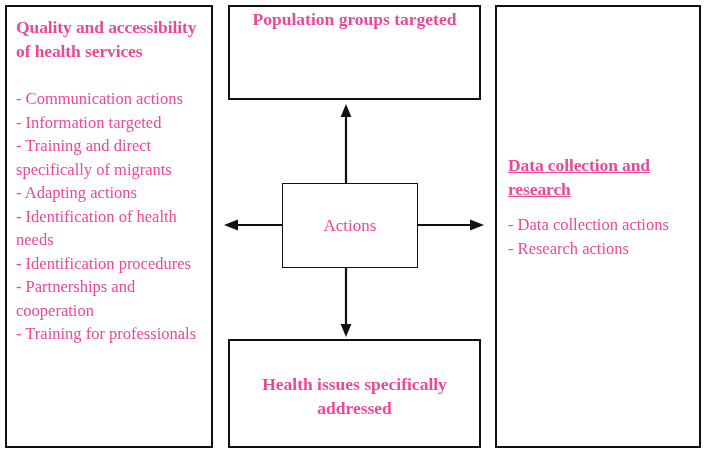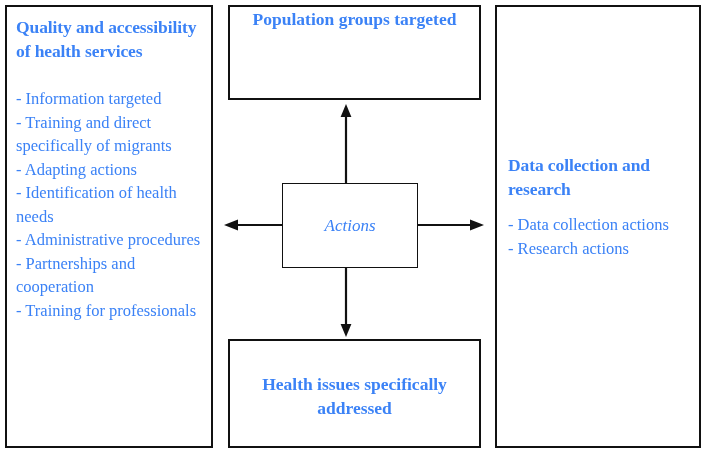--- a/index.html
+++ b/index.html
@@ -6,21 +6,21 @@
     margin: 0;
     padding: 0;
     background: #ffffff;
   }
   #canvas {
     position: relative;
     width: 709px;
     height: 454px;
     background: #ffffff;
     font-family: "Liberation Serif", "DejaVu Serif", serif;
-    color: #3b82f6;
+    color: #ec4899;
     overflow: hidden;
   }
   .box {
     position: absolute;
     box-sizing: border-box;
     border: 2px solid #111111;
     background: #ffffff;
   }
 
   
@@ -94,21 +94,20 @@
   #center-box {
     left: 282px;
     top: 183px;
     width: 136px;
     height: 85px;
     border-width: 1.5px;
     display: flex;
     align-items: center;
     justify-content: center;
     z-index: 3;
-    font-style: italic;
   }
   #center-label {
     font-size: 17px;
     line-height: 22px;
     text-align: center;
   }
 
   
   .arrow-svg {
     position: absolute;
@@ -123,44 +122,45 @@
   .arrow-svg polygon { fill: #111111; }
 </style>
 </head>
 <body>
 
 <div id="canvas">
 
   <div class="box" id="left-panel">
     <div class="panel-heading">Quality and accessibility of health services</div>
     <ul class="panel-list">
+      <li>- Communication actions</li>
       <li>- Information targeted</li>
       <li>- Training and direct specifically of migrants</li>
       <li>- Adapting actions</li>
       <li>- Identification of health needs</li>
-      <li>- Administrative procedures</li>
+      <li>- Identification procedures</li>
       <li>- Partnerships and cooperation</li>
       <li>- Training for professionals</li>
     </ul>
   </div>
 
   <div class="box" id="top-box">
     <div class="cbox-label">Population groups targeted</div>
   </div>
 
   <div class="box" id="center-box">
     <div id="center-label">Actions</div>
   </div>
 
   <div class="box" id="bottom-box">
     <div class="cbox-label">Health issues specifically addressed</div>
   </div>
 
   <div class="box" id="right-panel">
-    <div class="panel-heading" style="margin-top:146px;">Data collection and research</div>
+    <div class="panel-heading" style="margin-top:146px;text-decoration:underline;">Data collection and research</div>
     <ul class="panel-list">
       <li>- Data collection actions</li>
       <li>- Research actions</li>
     </ul>
   </div>
 
   <svg class="arrow-svg" id="arrow-up-svg" viewBox="0 0 12 82">
     <line x1="6" y1="82" x2="6" y2="12"></line>
     <polygon points="6,0 0.6,13 11.4,13"></polygon>
   </svg>

